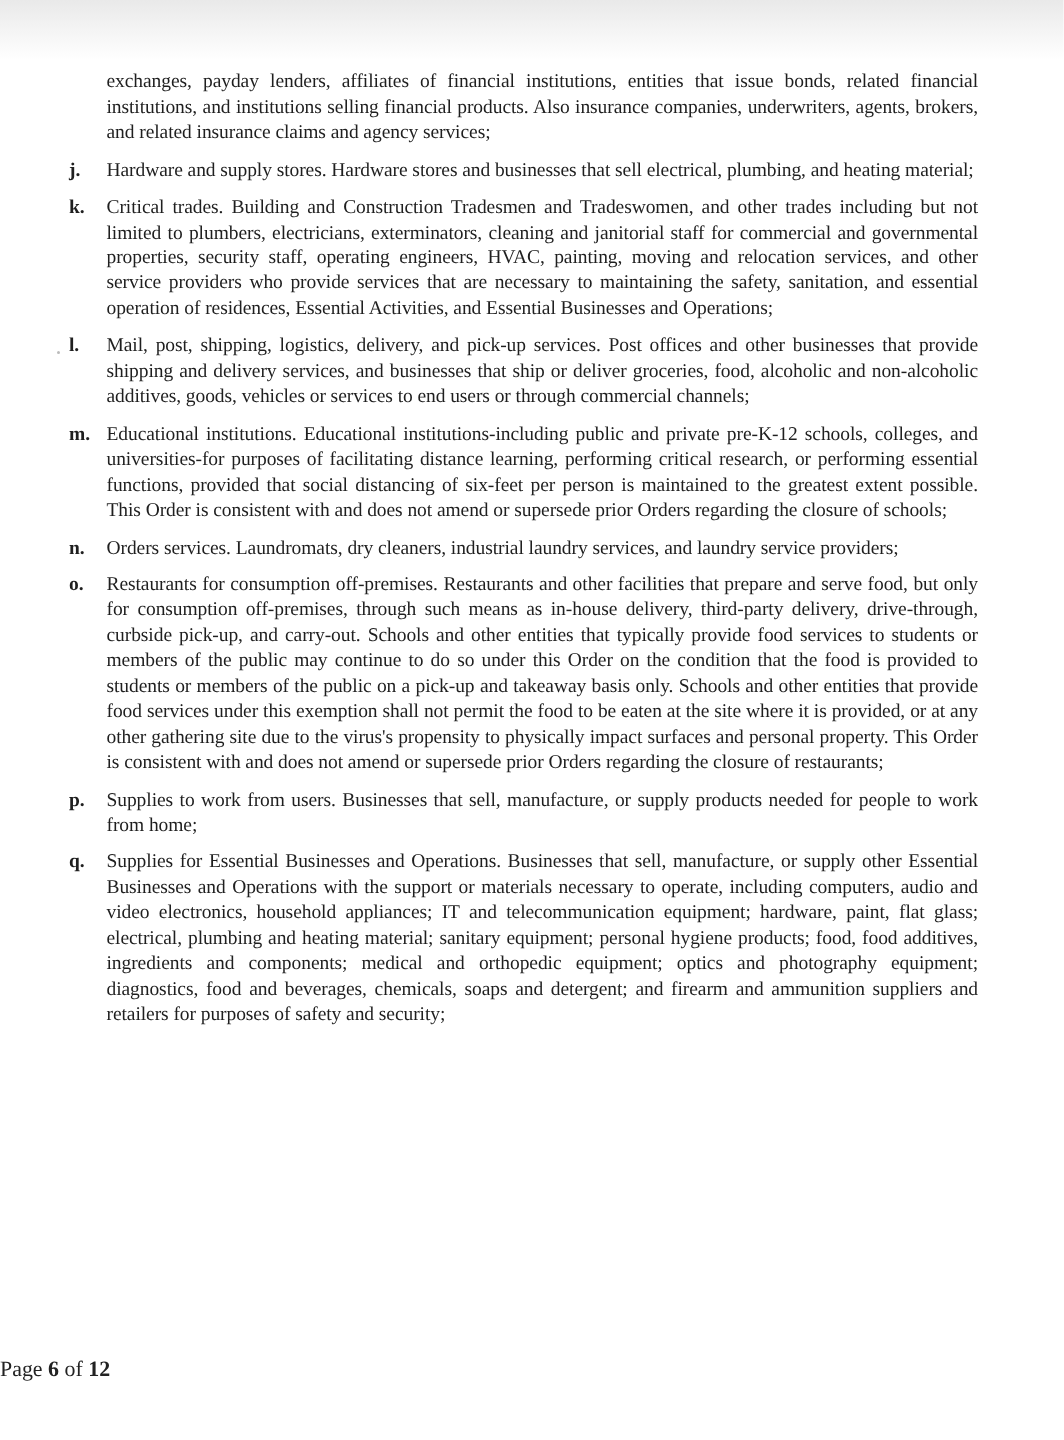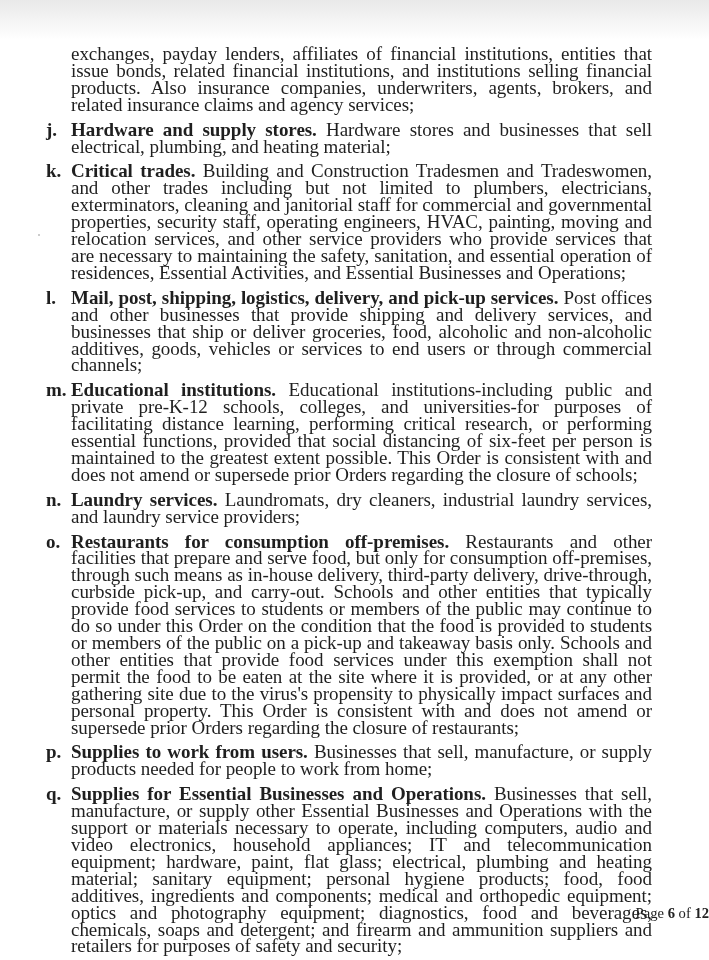--- a/index.html
+++ b/index.html
@@ -17,39 +17,39 @@
       background: linear-gradient(#e9e9e9, #ffffff);
     }
     .page {
       position: absolute;
       left: 0; top: 46px;
       width: 709px;
     }
     .item {
       position: relative;
       margin: 0 57px 0 71px;
-      font-size: 19px;
+      font-size: 13px;
       line-height: 16.9px;
       text-align: justify;
       letter-spacing: -0.05px;
     }
     .item + .item { margin-top: 8px; }
     .item .lbl {
       position: absolute;
       left: -25px;
       top: 0;
       font-weight: bold;
     }
-    .item .heading { font-weight: bold; }
+    .item .heading { font-weight: normal; }
     .item.cont { }
     .footer {
       position: absolute;
       left: 0; width: 709px;
       top: 905px;
-      text-align: right;
+      text-align: left;
       font-size: 14.6px;
       color: #222;
     }
     .footer b { font-weight: bold; }
     .speck {
       position: absolute; left: 38px; top: 234px;
       width: 2px; height: 2px; background: #bbb; border-radius: 1px;
     }
   </style>
 </head>
@@ -76,21 +76,21 @@
     <span class="heading">Mail, post, shipping, logistics, delivery, and pick-up services.</span><span> Post offices and other businesses that provide shipping and delivery services, and businesses that ship or deliver groceries, food, alcoholic and non-alcoholic additives, goods, vehicles or services to end users or through commercial channels;</span>
   </div>
 
   <div class="item">
     <span class="lbl">m.</span>
     <span class="heading">Educational institutions.</span><span> Educational institutions-including public and private pre-K-12 schools, colleges, and universities-for purposes of facilitating distance learning, performing critical research, or performing essential functions, provided that social distancing of six-feet per person is maintained to the greatest extent possible. This Order is consistent with and does not amend or supersede prior Orders regarding the closure of schools;</span>
   </div>
 
   <div class="item">
     <span class="lbl">n.</span>
-    <span class="heading">Laundry services.</span><span> Laundromats, dry cleaners, industrial laundry services, and laundry service providers;</span>
+    <span class="heading">Orders services.</span><span> Laundromats, dry cleaners, industrial laundry services, and laundry service providers;</span>
   </div>
 
   <div class="item">
     <span class="lbl">o.</span>
     <span class="heading">Restaurants for consumption off-premises.</span><span> Restaurants and other facilities that prepare and serve food, but only for consumption off-premises, through such means as in-house delivery, third-party delivery, drive-through, curbside pick-up, and carry-out. Schools and other entities that typically provide food services to students or members of the public may continue to do so under this Order on the condition that the food is provided to students or members of the public on a pick-up and takeaway basis only. Schools and other entities that provide food services under this exemption shall not permit the food to be eaten at the site where it is provided, or at any other gathering site due to the virus's propensity to physically impact surfaces and personal property. This Order is consistent with and does not amend or supersede prior Orders regarding the closure of restaurants;</span>
   </div>
 
   <div class="item">
     <span class="lbl">p.</span>
     <span class="heading">Supplies to work from users.</span><span> Businesses that sell, manufacture, or supply products needed for people to work from home;</span>

